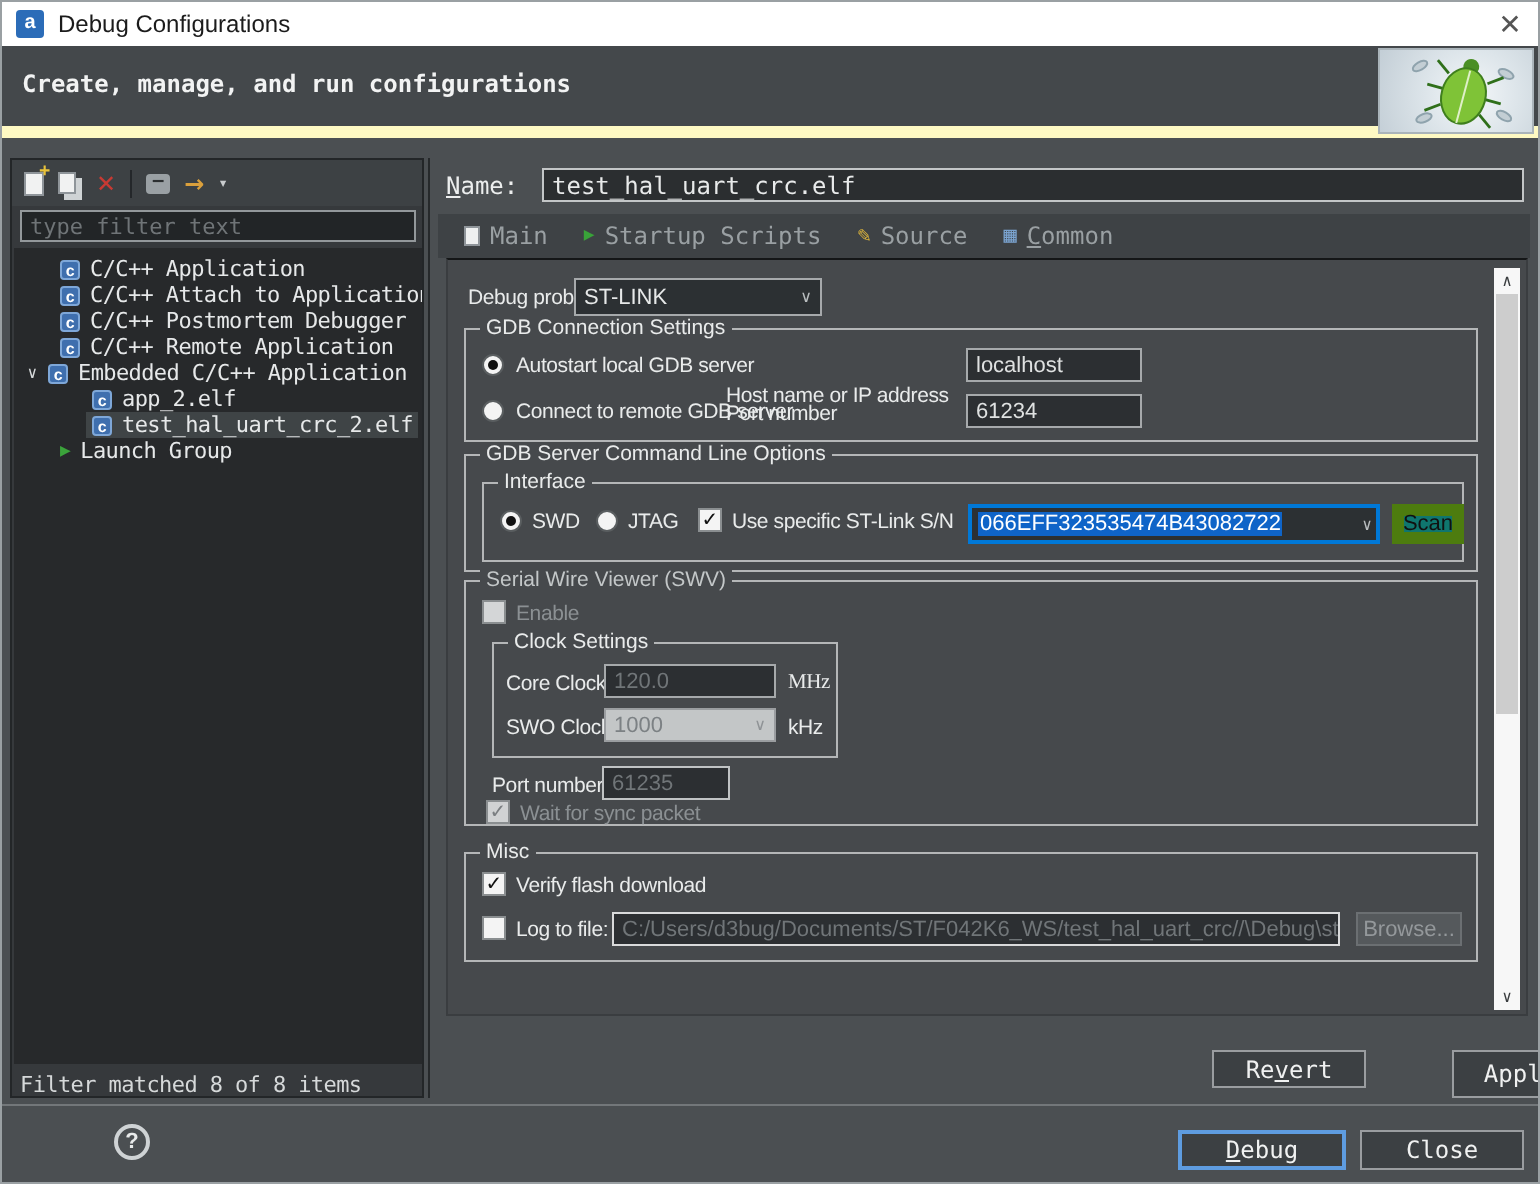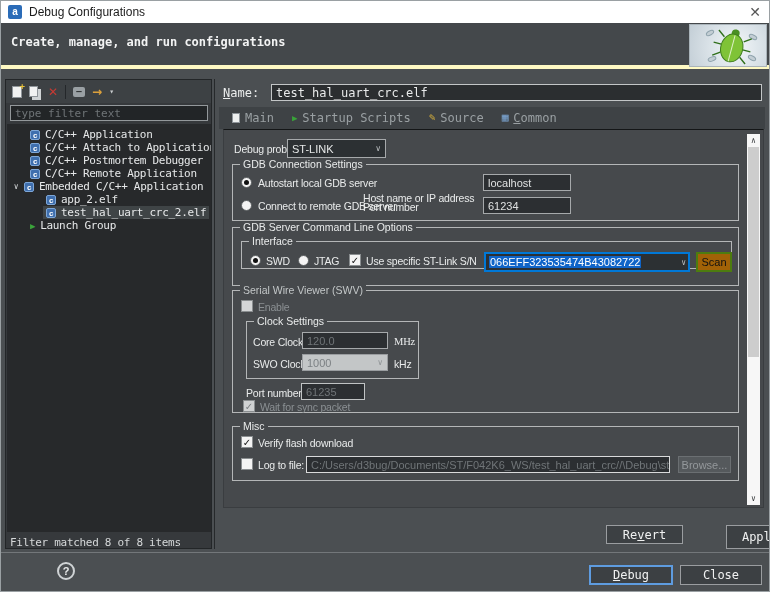--- a/index.html
+++ b/index.html
@@ -11,21 +11,21 @@
 
   
   .titlebar { left:0; top:0; width:770px; height:22px; background:#ffffff; }
   .app-ico { left:7px; top:4px; width:14px; height:14px; background:#2b6cb8; border-radius:2px;
              color:#fff; font:bold 10px "Liberation Sans",sans-serif; text-align:center; line-height:14px; }
   .wtitle { left:28px; top:4px; font:12px "Liberation Sans",sans-serif; color:#1b1b1b; }
   .wclose { left:742px; top:1px; width:24px; height:20px; color:#555; font:14px "Liberation Sans",sans-serif;
             text-align:center; line-height:20px; }
 
   
-  .banner { left:0; top:22px; width:770px; height:46px; background:#44484b; border-bottom:4px solid #fef9c3; }
+  .banner { left:0; top:22px; width:770px; height:46px; background:#44484b; border-bottom:6px solid #fef9c3; }
   .banner-txt { left:10px; top:12px; font:bold 12px "DejaVu Sans Mono",monospace; color:#f2f3f3; }
   .bugart { left:688px; top:23px; width:78px; height:43px;
             background:radial-gradient(circle at 60% 55%, #f4f7f9 0%, #dde5ea 45%, #c3ced6 100%);
             border:1px solid #aab4ba; }
 
   
   .sidebar { left:4px; top:78px; width:207px; height:470px; background:#36393c; border:1px solid #232628; }
   .sb-toolbar { left:0; top:0; width:100%; height:23px; display:flex; align-items:center; gap:7px; padding:0 6px;
                 background:#3d4144; }
   .tb-sep { width:1px; height:14px; background:#24272a; }
@@ -87,21 +87,21 @@
   .cb.dis { background:#d4d6d7; }
   .cb.dis-ck { background:#d0d2d3; color:#7a7e81; }
 
   .combo { background:#2c3033; border:1px solid #a6a9ab; color:#e6e8e8; font:11px "Liberation Sans",sans-serif;
            display:flex; align-items:center; justify-content:space-between; padding:0 4px; }
   .combo .cv { color:#b9bdbf; font-size:8px; }
 
   .btn { background:#3c4043; border:1px solid #9a9da0; color:#f0f1f1; font:12px "DejaVu Sans Mono",monospace;
          display:flex; align-items:center; justify-content:center; }
   .btn.focus { border:2px solid #5e9ce0; }
-  .btn-light { background:#a16207; border:2px solid #4d7c0f; color:#111; font:11px "Liberation Sans",sans-serif;
+  .btn-light { background:#0f766e; border:6px solid #4d7c0f; color:#111; font:11px "Liberation Sans",sans-serif;
                display:flex; align-items:center; justify-content:center; }
   .btn-dis { background:#55595c; border:1px solid #6b6f72; color:#94989b; font:11px "Liberation Sans",sans-serif;
              display:flex; align-items:center; justify-content:center; }
 
   .sn-combo { border:2px solid #0078d7; background:#2c3033; display:flex; align-items:center;
               justify-content:space-between; padding:0 2px 0 3px; }
   .sn-sel { background:#0f64c8; color:#fff; font:11px "Liberation Sans",sans-serif; padding:0 1px; white-space:nowrap; }
 
   .sbar { left:523px; top:4px; width:13px; height:371px; background:#f7f7f7; }
   .sbar .arr { position:absolute; left:0; width:13px; height:13px; color:#3b3e40; font-size:8px; text-align:center; line-height:13px; }
@@ -235,40 +235,40 @@
     </div>
     <div class="tab">
       <span class="ttable">▦</span>
       <span><u>C</u>ommon</span>
     </div>
   </div>
 
   <div class="abs panel">
 
     <div class="abs lbl" style="left:10px; top:13px;">Debug probe</div>
-    <div class="abs combo" style="left:63px; top:9px; width:99px; height:19px;gap:33px;">
+    <div class="abs combo" style="left:63px; top:9px; width:124px; height:19px;gap:33px;">
       <span>ST-LINK</span>
       <span class="cv">∨</span>
     </div>
 
     <div class="g" style="left:8px; top:34px; width:507px; height:57px;">
       <span class="gt">GDB Connection Settings</span>
       <span class="radio on" style="left:8px; top:12px;"></span>
       <span class="abs lbl" style="left:25px; top:12px;">Autostart local GDB server</span>
       <span class="abs lbl" style="left:130px; top:27px;">Host name or IP address</span>
       <div class="abs fld" style="left:250px; top:9px; width:88px; height:17px;">localhost</div>
       <span class="radio" style="left:8px; top:35px;"></span>
       <span class="abs lbl" style="left:25px; top:35px;">Connect to remote GDB server</span>
       <span class="abs lbl" style="left:130px; top:36px;">Port number</span>
       <div class="abs fld" style="left:250px; top:32px; width:88px; height:17px;">61234</div>
     </div>
 
     <div class="g" style="left:8px; top:97px; width:507px; height:59px;">
       <span class="gt">GDB Server Command Line Options</span>
-      <div class="g" style="left:8px; top:13px; width:491px; height:28px;">
+      <div class="g" style="left:8px; top:13px; width:491px; height:40px;">
         <span class="gt">Interface</span>
         <span class="radio on" style="left:8px; top:13px;"></span>
         <span class="abs lbl" style="left:24px; top:13px;">SWD</span>
         <span class="radio" style="left:56px; top:13px;"></span>
         <span class="abs lbl" style="left:72px; top:13px;">JTAG</span>
         <span class="cb" style="left:107px; top:12px;">✓</span>
         <span class="abs lbl" style="left:124px; top:13px;">Use specific ST-Link S/N</span>
         <div class="abs sn-combo" style="left:242px; top:10px; width:206px; height:20px;">
           <span class="sn-sel">066EFF323535474B43082722</span>
           <span class="cv" style="color:#b9bdbf; font-size:8px;">∨</span>

